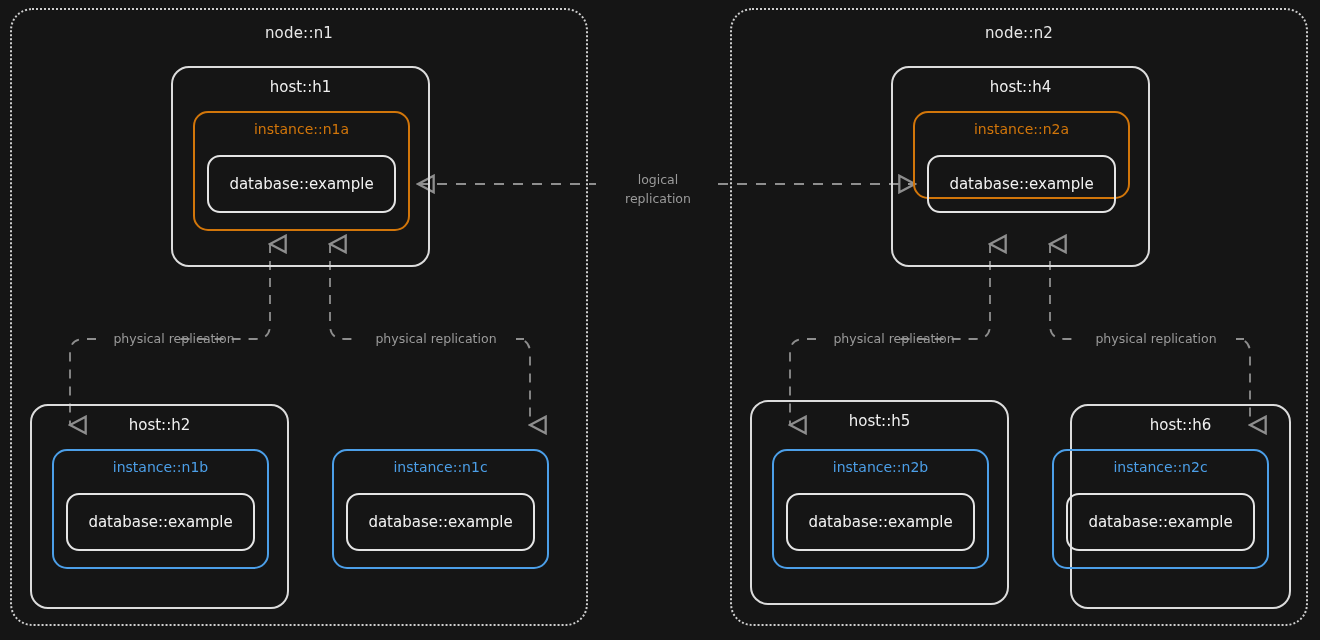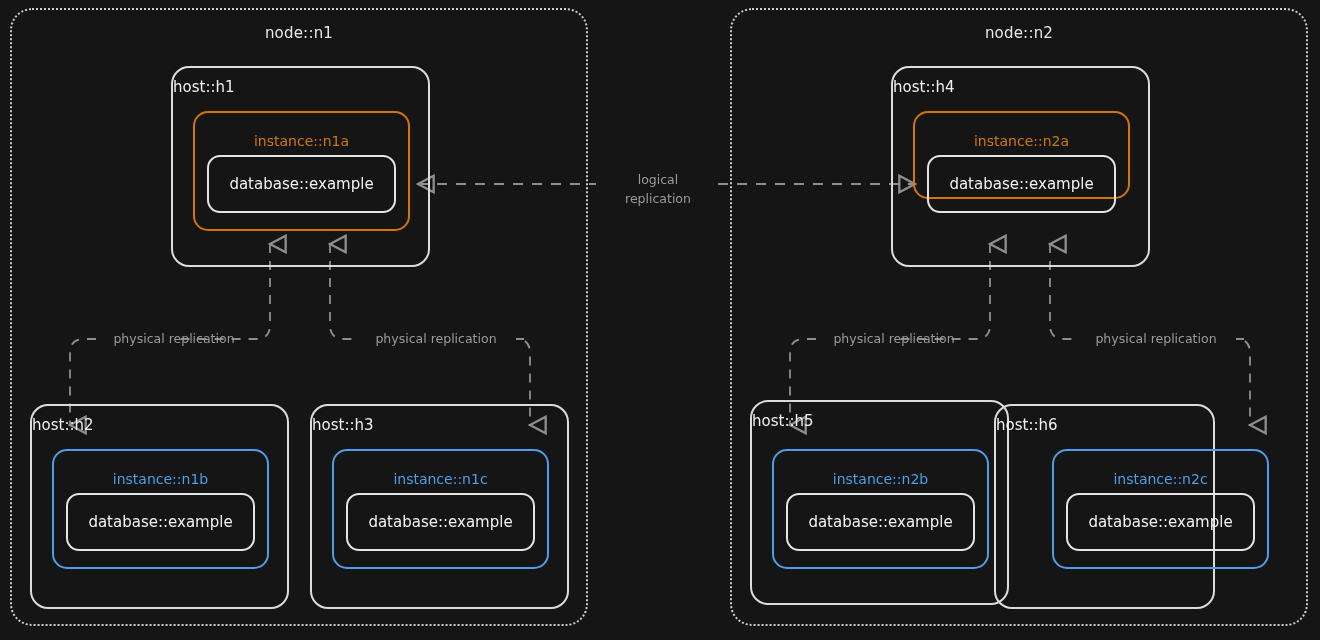--- a/index.html
+++ b/index.html
@@ -50,40 +50,41 @@
   .host-box {
     position: absolute;
     border: 2px solid #dcdcdc;
     border-radius: 18px;
     box-sizing: border-box;
     background: transparent;
   }
   .host-label {
     position: absolute;
     width: 100%;
+    text-align: center;
     top: 10px;
     left: 0;
     font-size: 15px;
     color: #f0f0f0;
   }
 
   
   .instance-box {
     position: absolute;
     border: 2px solid #d2760a;
     border-radius: 15px;
     box-sizing: border-box;
   }
   .instance-box.primary { border-color: #d2760a; }
   .instance-box.replica { border-color: #4c9fe8; }
   .instance-label {
     position: absolute;
     width: 100%;
     text-align: center;
-    top: 20px;
+    top: 8px;
     left: 0;
     font-size: 14px;
     color: #d2760a;
   }
   .instance-box.replica .instance-label { color: #4c9fe8; }
 
   
   .db-box {
     position: absolute;
     border: 2px solid #e4e4e4;
@@ -170,23 +171,20 @@
   <div class="host-box" style="left:30px; top:404px; width:259px; height:205px;">
     <div class="host-label">host::h2</div>
   </div>
   <div class="instance-box replica" style="left:52px; top:449px; width:217px; height:120px;">
     <div class="instance-label">instance::n1b</div>
   </div>
   <div class="db-box" style="left:66px; top:493px; width:189px; height:58px;">
     <span class="db-label">database::example</span>
   </div>
 
-  <div class="host-box" style="left:310px; top:404px; width:259px; height:205px;">
-    <div class="host-label">host::h3</div>
-  </div>
   <div class="instance-box replica" style="left:332px; top:449px; width:217px; height:120px;">
     <div class="instance-label">instance::n1c</div>
   </div>
   <div class="db-box" style="left:346px; top:493px; width:189px; height:58px;">
     <span class="db-label">database::example</span>
   </div>
 
   <div class="node-box" style="left:730px; top:8px; width:578px; height:618px;">
     <div class="node-label">node::n2</div>
   </div>
@@ -204,21 +202,21 @@
   <div class="host-box" style="left:750px; top:400px; width:259px; height:205px;">
     <div class="host-label">host::h5</div>
   </div>
   <div class="instance-box replica" style="left:772px; top:449px; width:217px; height:120px;padding-left:38px;">
     <div class="instance-label">instance::n2b</div>
   </div>
   <div class="db-box" style="left:786px; top:493px; width:189px; height:58px;">
     <span class="db-label">database::example</span>
   </div>
 
-  <div class="host-box" style="left:994px; top:404px; width:221px; height:205px;">
+  <div class="host-box" style="left:1070px; top:404px; width:221px; height:205px;">
     <div class="host-label">host::h6</div>
   </div>
   <div class="instance-box replica" style="left:1052px; top:449px; width:217px; height:120px;">
     <div class="instance-label">instance::n2c</div>
   </div>
   <div class="db-box" style="left:1066px; top:493px; width:189px; height:58px;">
     <span class="db-label">database::example</span>
   </div>
 
   <div class="edge-label two-line" style="left:598px; top:170px; width:120px;">

